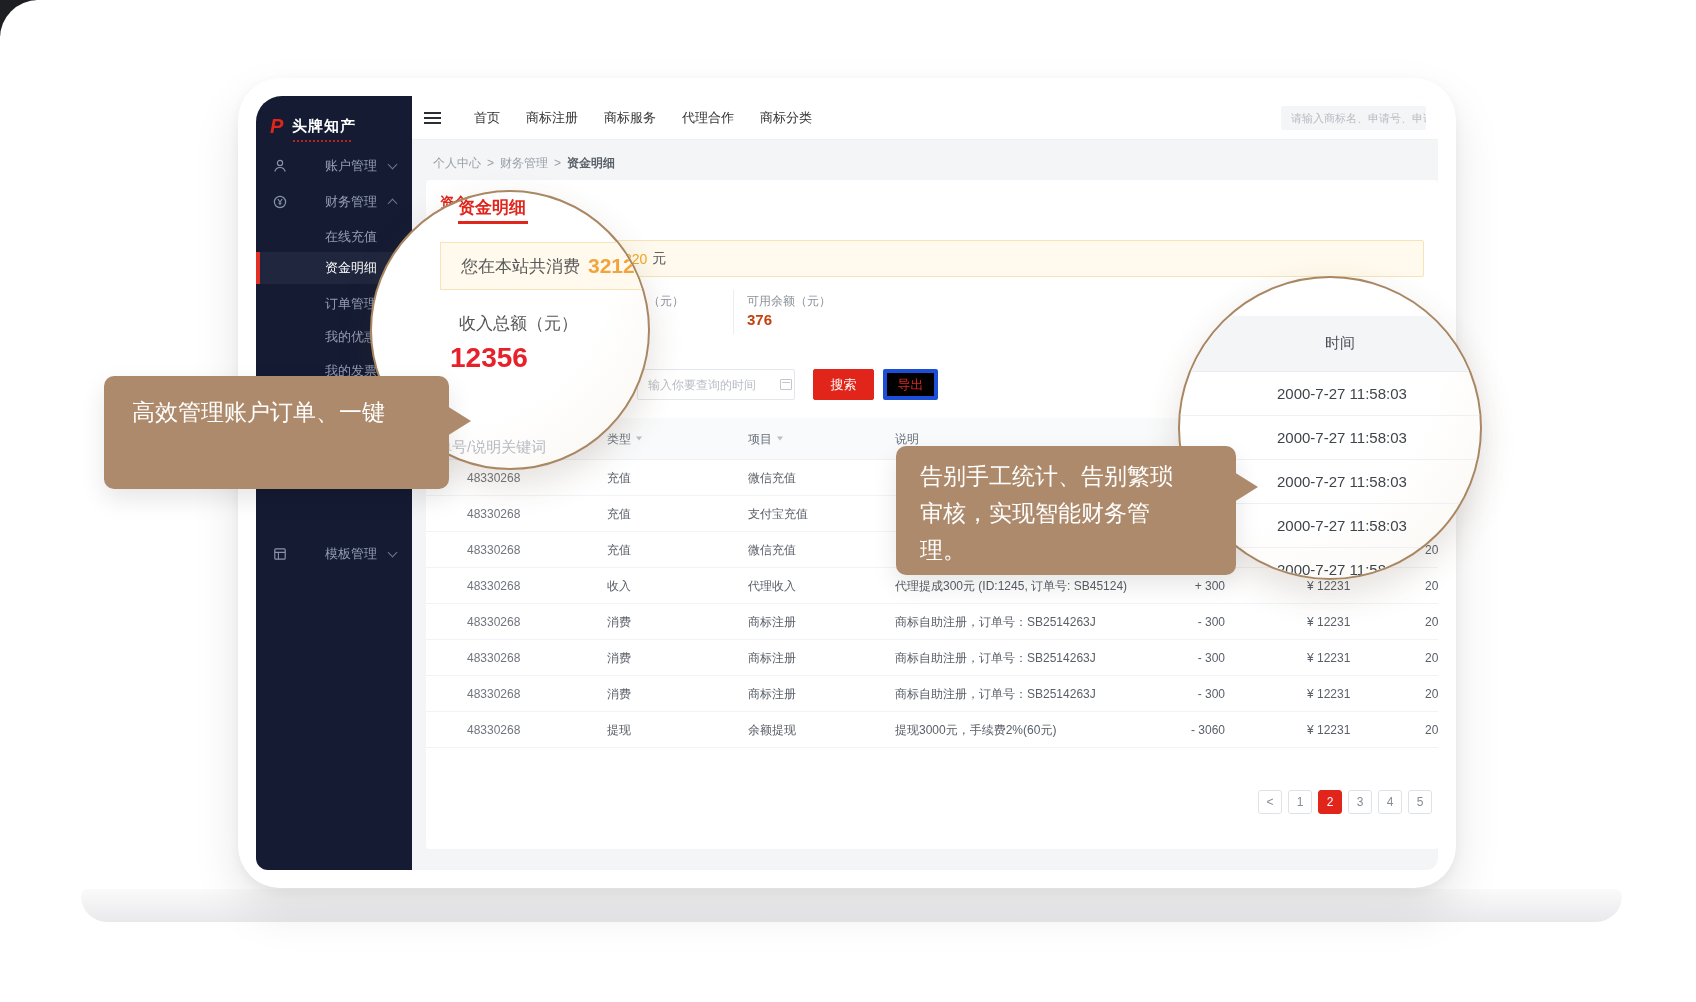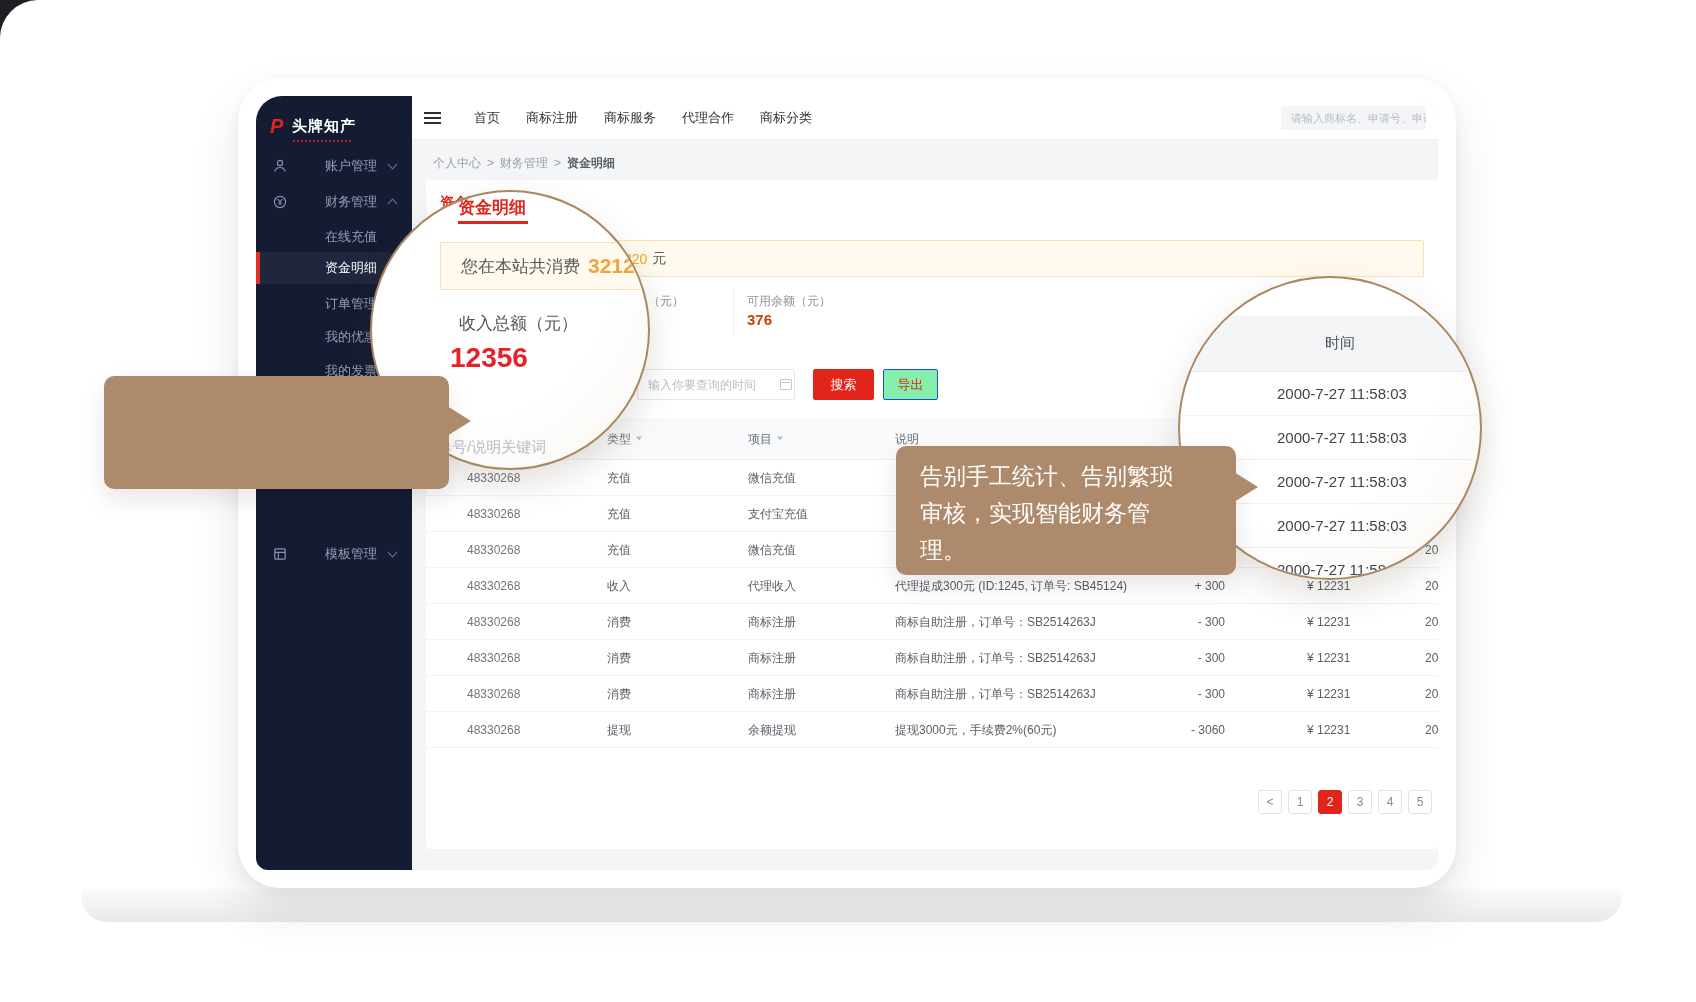--- a/index.html
+++ b/index.html
@@ -69,21 +69,21 @@
   .stat3-value { left:321px; top:131px; font-size:15px; font-weight:bold; color:#c2410c; }
   .date-input { left:211px; top:189px; width:158px; height:31px; border:1px solid #e4e6e9;
     border-radius:2px; font-size:12px; color:#333; padding:0 14px 0 10px; outline:none; background:#fff;
     font-family:inherit; }
   .date-input::placeholder { color:#b9bdc4; }
   .cal-icon { left:354px; top:199px; width:12px; height:11px; border:1px solid #c2c7cd; border-radius:1px; }
   .cal-icon:before { content:""; position:absolute; left:1px; right:1px; top:2px; height:1px; background:#c2c7cd; }
   .btn { position:absolute; top:189px; height:31px; border-radius:2px; font-size:13px;
     cursor:pointer; font-family:inherit; }
   .btn-search { left:387px; width:61px; background:#e1251b; border:1px solid #e1251b; color:#fff; }
-  .btn-export { left:457px; width:55px; background:#86efac; border:1px solid #1d4ed8; color:#e1251b; }
+  .btn-export { left:457px; width:55px; background:#000000; border:4px solid #1d4ed8; color:#e1251b; }
 
   
   .thead { left:0; top:238px; width:100%; height:42px; background:#f9fafb;
     border-bottom:1px solid #eef0f2; overflow:hidden; }
   .th { position:absolute; top:50%; transform:translateY(-50%); font-size:12px; color:#68707a; white-space:nowrap; }
   .caret { display:inline-block; width:0; height:0; border-left:3.5px solid transparent;
     border-right:3.5px solid transparent; border-top:4.5px solid #b9bfc7; margin-left:5px; vertical-align:middle; }
   .tbody { left:0; top:280px; width:100%; }
   .trow { position:relative; height:36px; border-bottom:1px solid #f1f3f5; overflow:hidden; }
   .tc { position:absolute; top:50%; transform:translateY(-50%); font-size:12px; color:#5a6068; white-space:nowrap; }
@@ -363,20 +363,21 @@
     </div>
   <div class="lr-row" style="top:226px">
       <span>2000-7-27 11:58:03</span>
     </div>
   <div class="lr-row" style="top:270px">
       <span>2000-7-27 11:58:03</span>
     </div>
 </div>
 
 <div class="abs callout callout-left">
+  <div>高效管理账户订单、一键</div>
   <div class="arrow"></div>
 </div>
 
 <div class="abs callout callout-right">
   <div>告别手工统计、告别繁琐</div>
   <div>审核，实现智能财务管</div>
   <div>理。</div>
   <div class="arrow"></div>
 </div>
 

